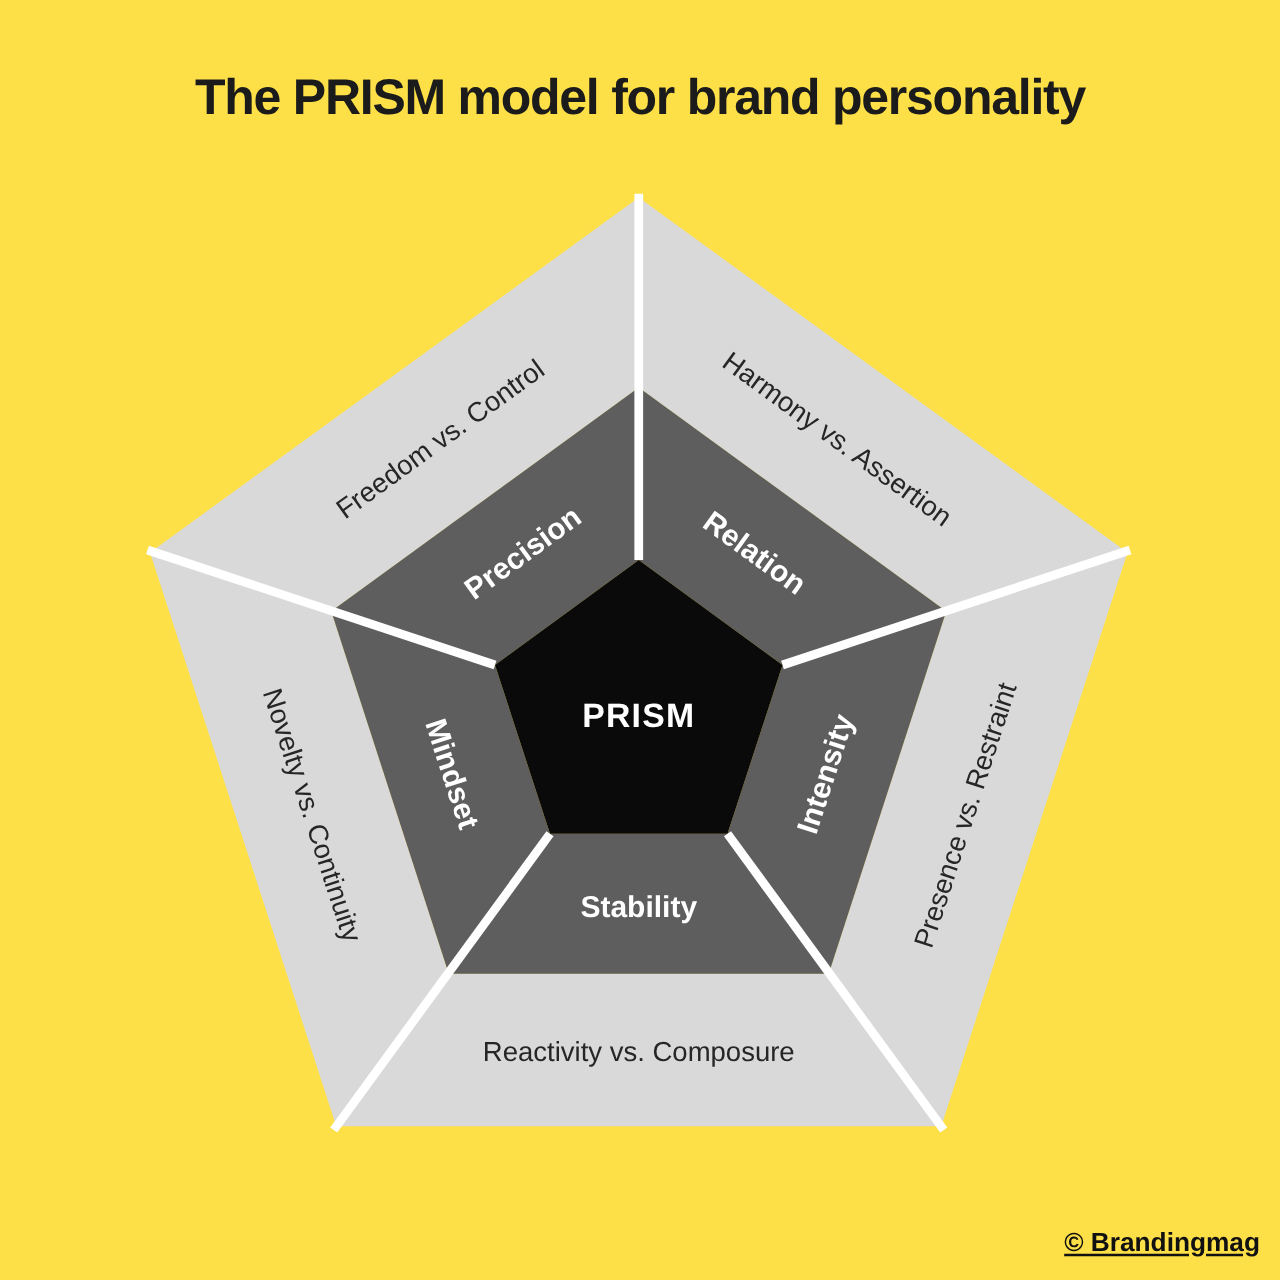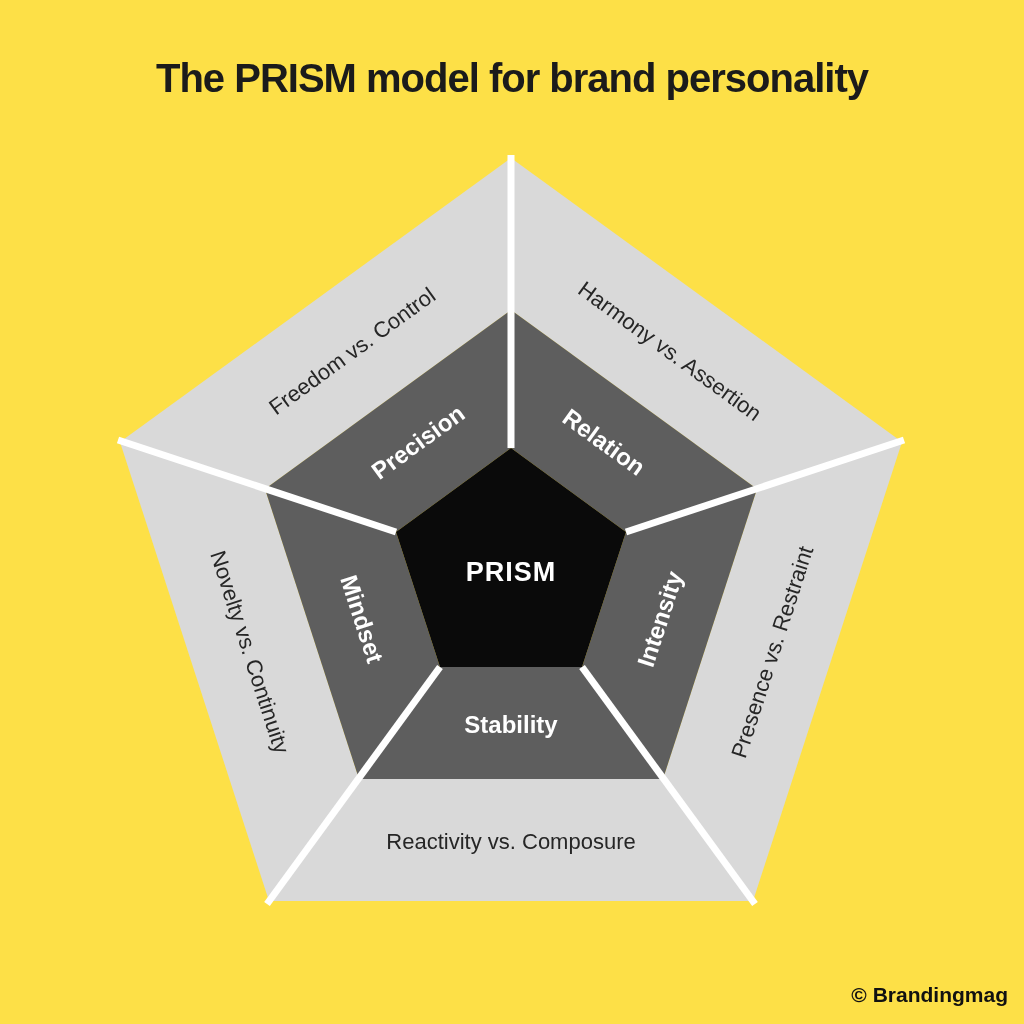--- a/index.html
+++ b/index.html
@@ -57,20 +57,21 @@
     font-weight: bold;
     color: #111111;
   }
   .footer-right {
     position: absolute;
     right: 16px;
     top: 983px;
     font-size: 21px;
     font-weight: bold;
     color: #111111;
+    text-decoration: underline;
   }
 </style>
 </head>
 <body>
 
 <div class="stage">
 
   <div class="title">The PRISM model for brand personality</div>
 
   <svg class="diagram-svg" width="1024" height="1024" viewBox="0 0 1024 1024">

